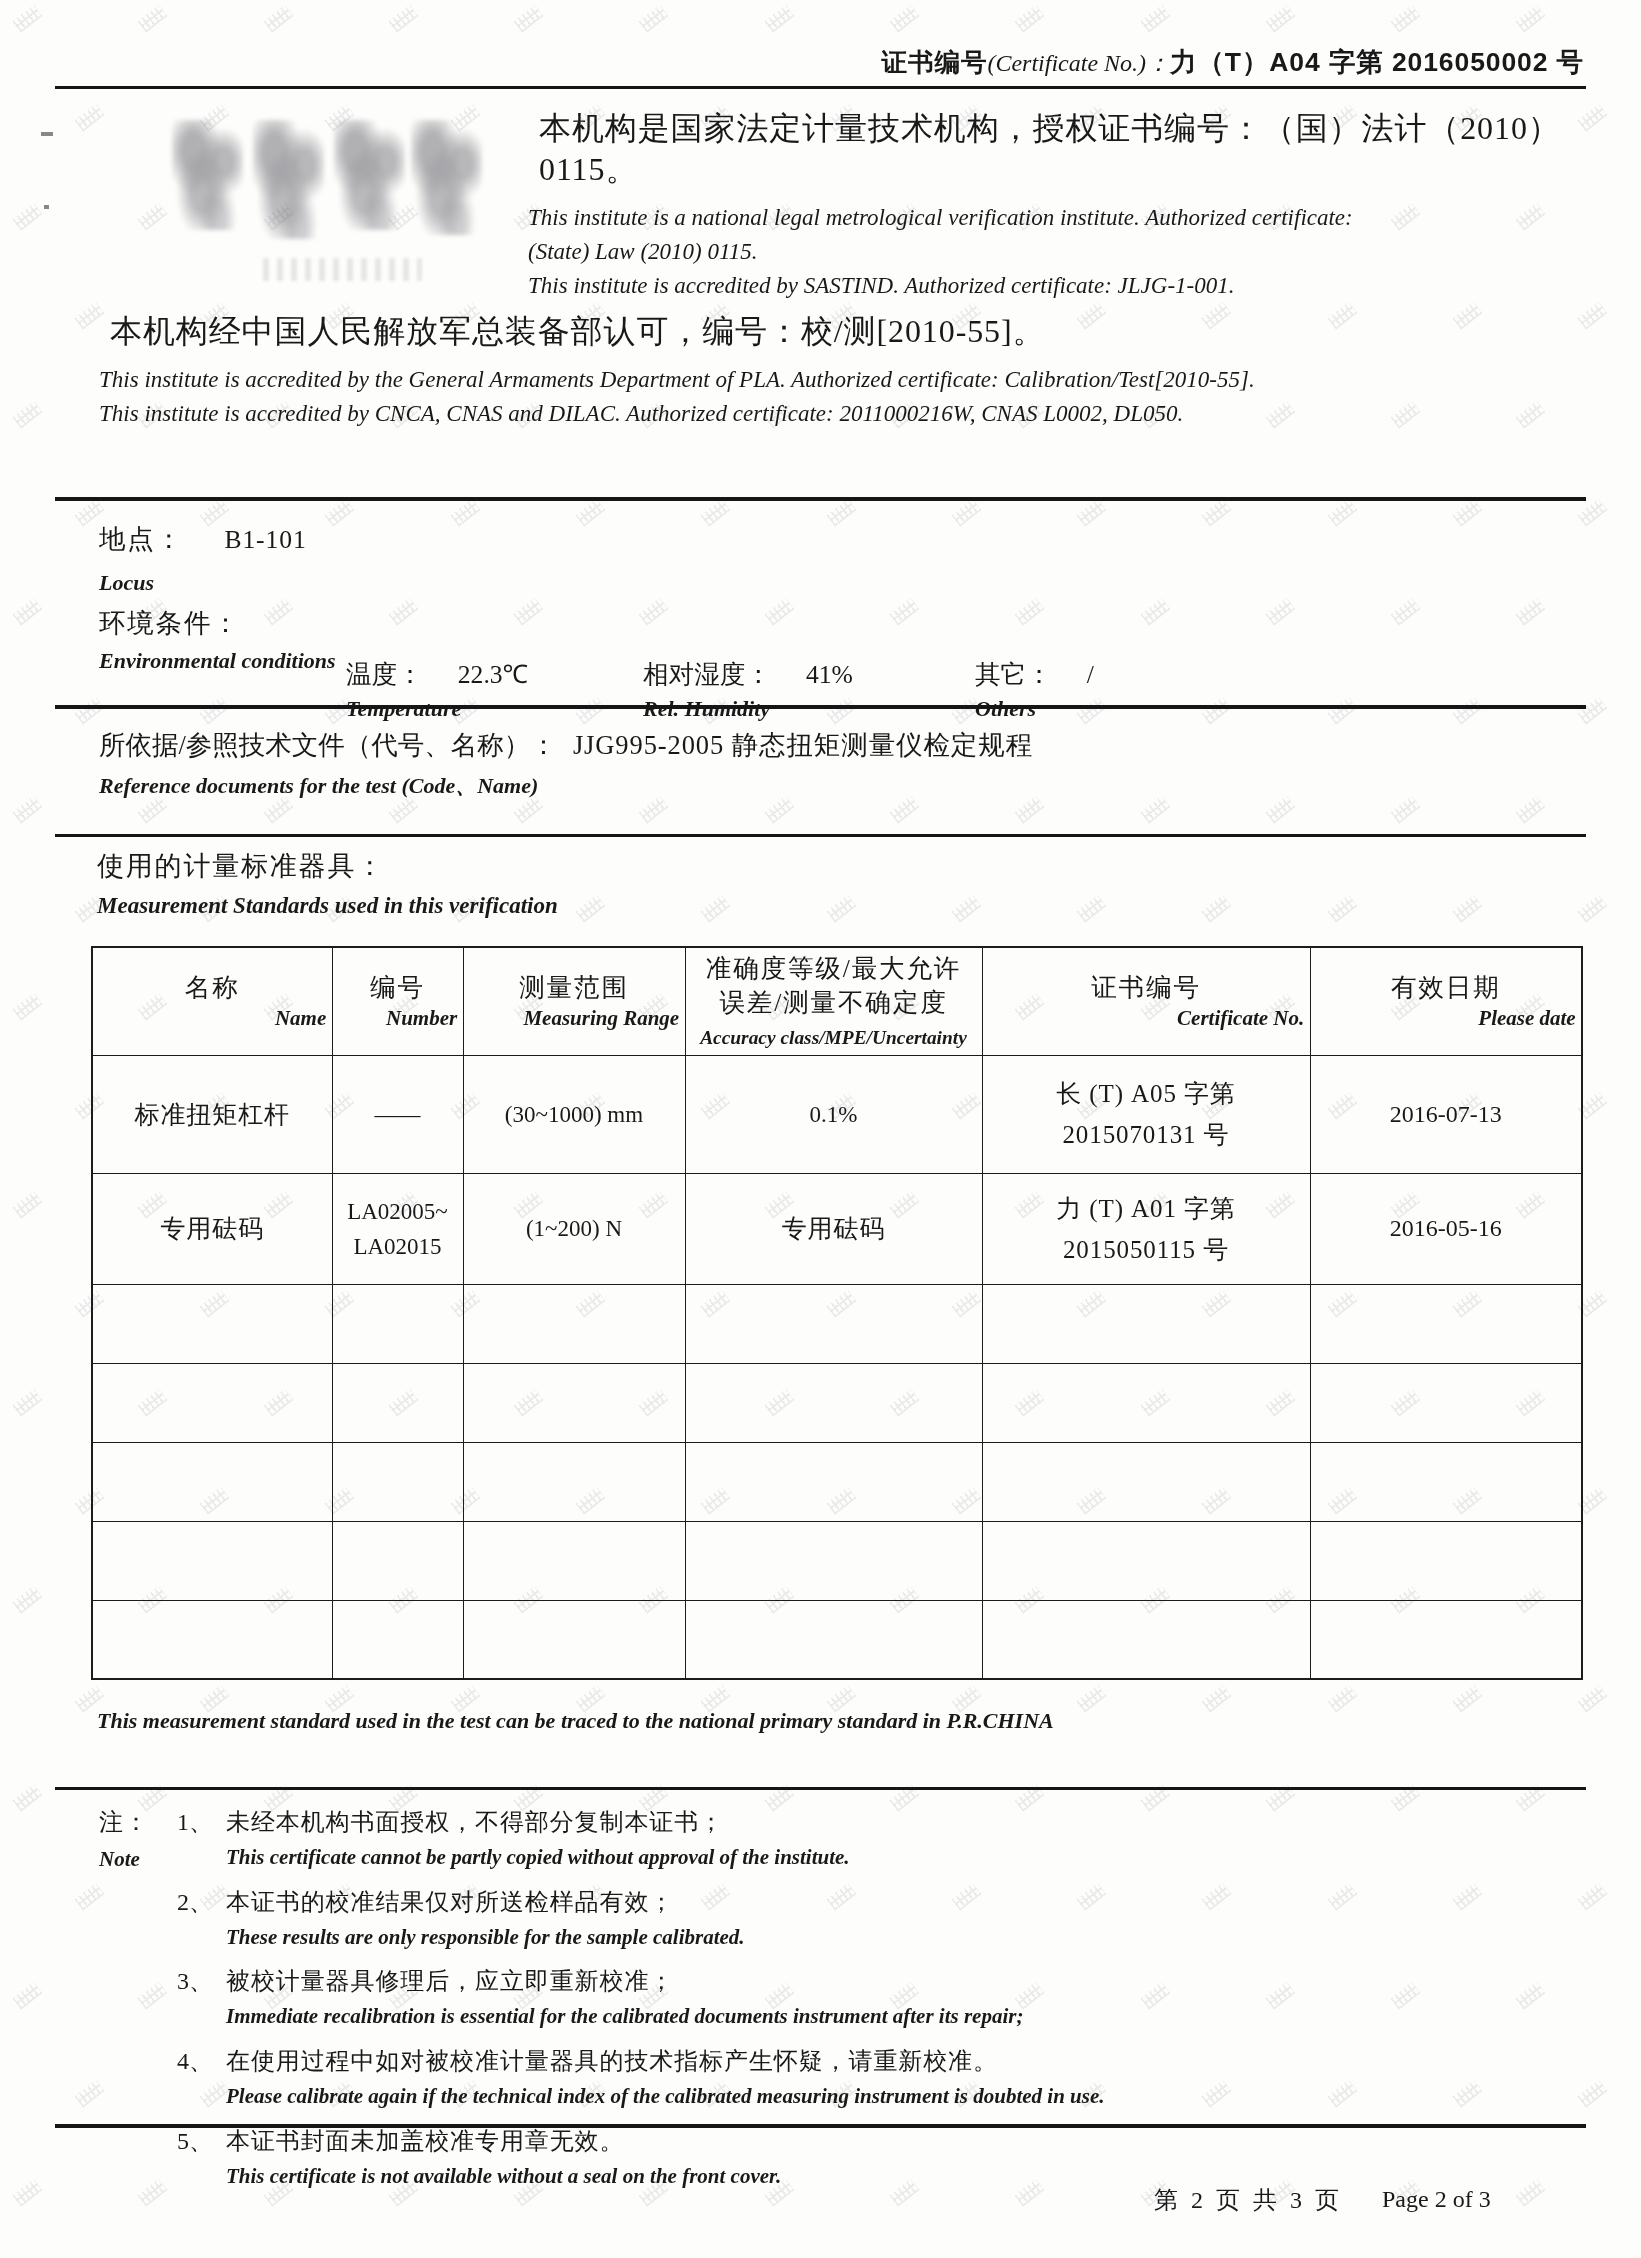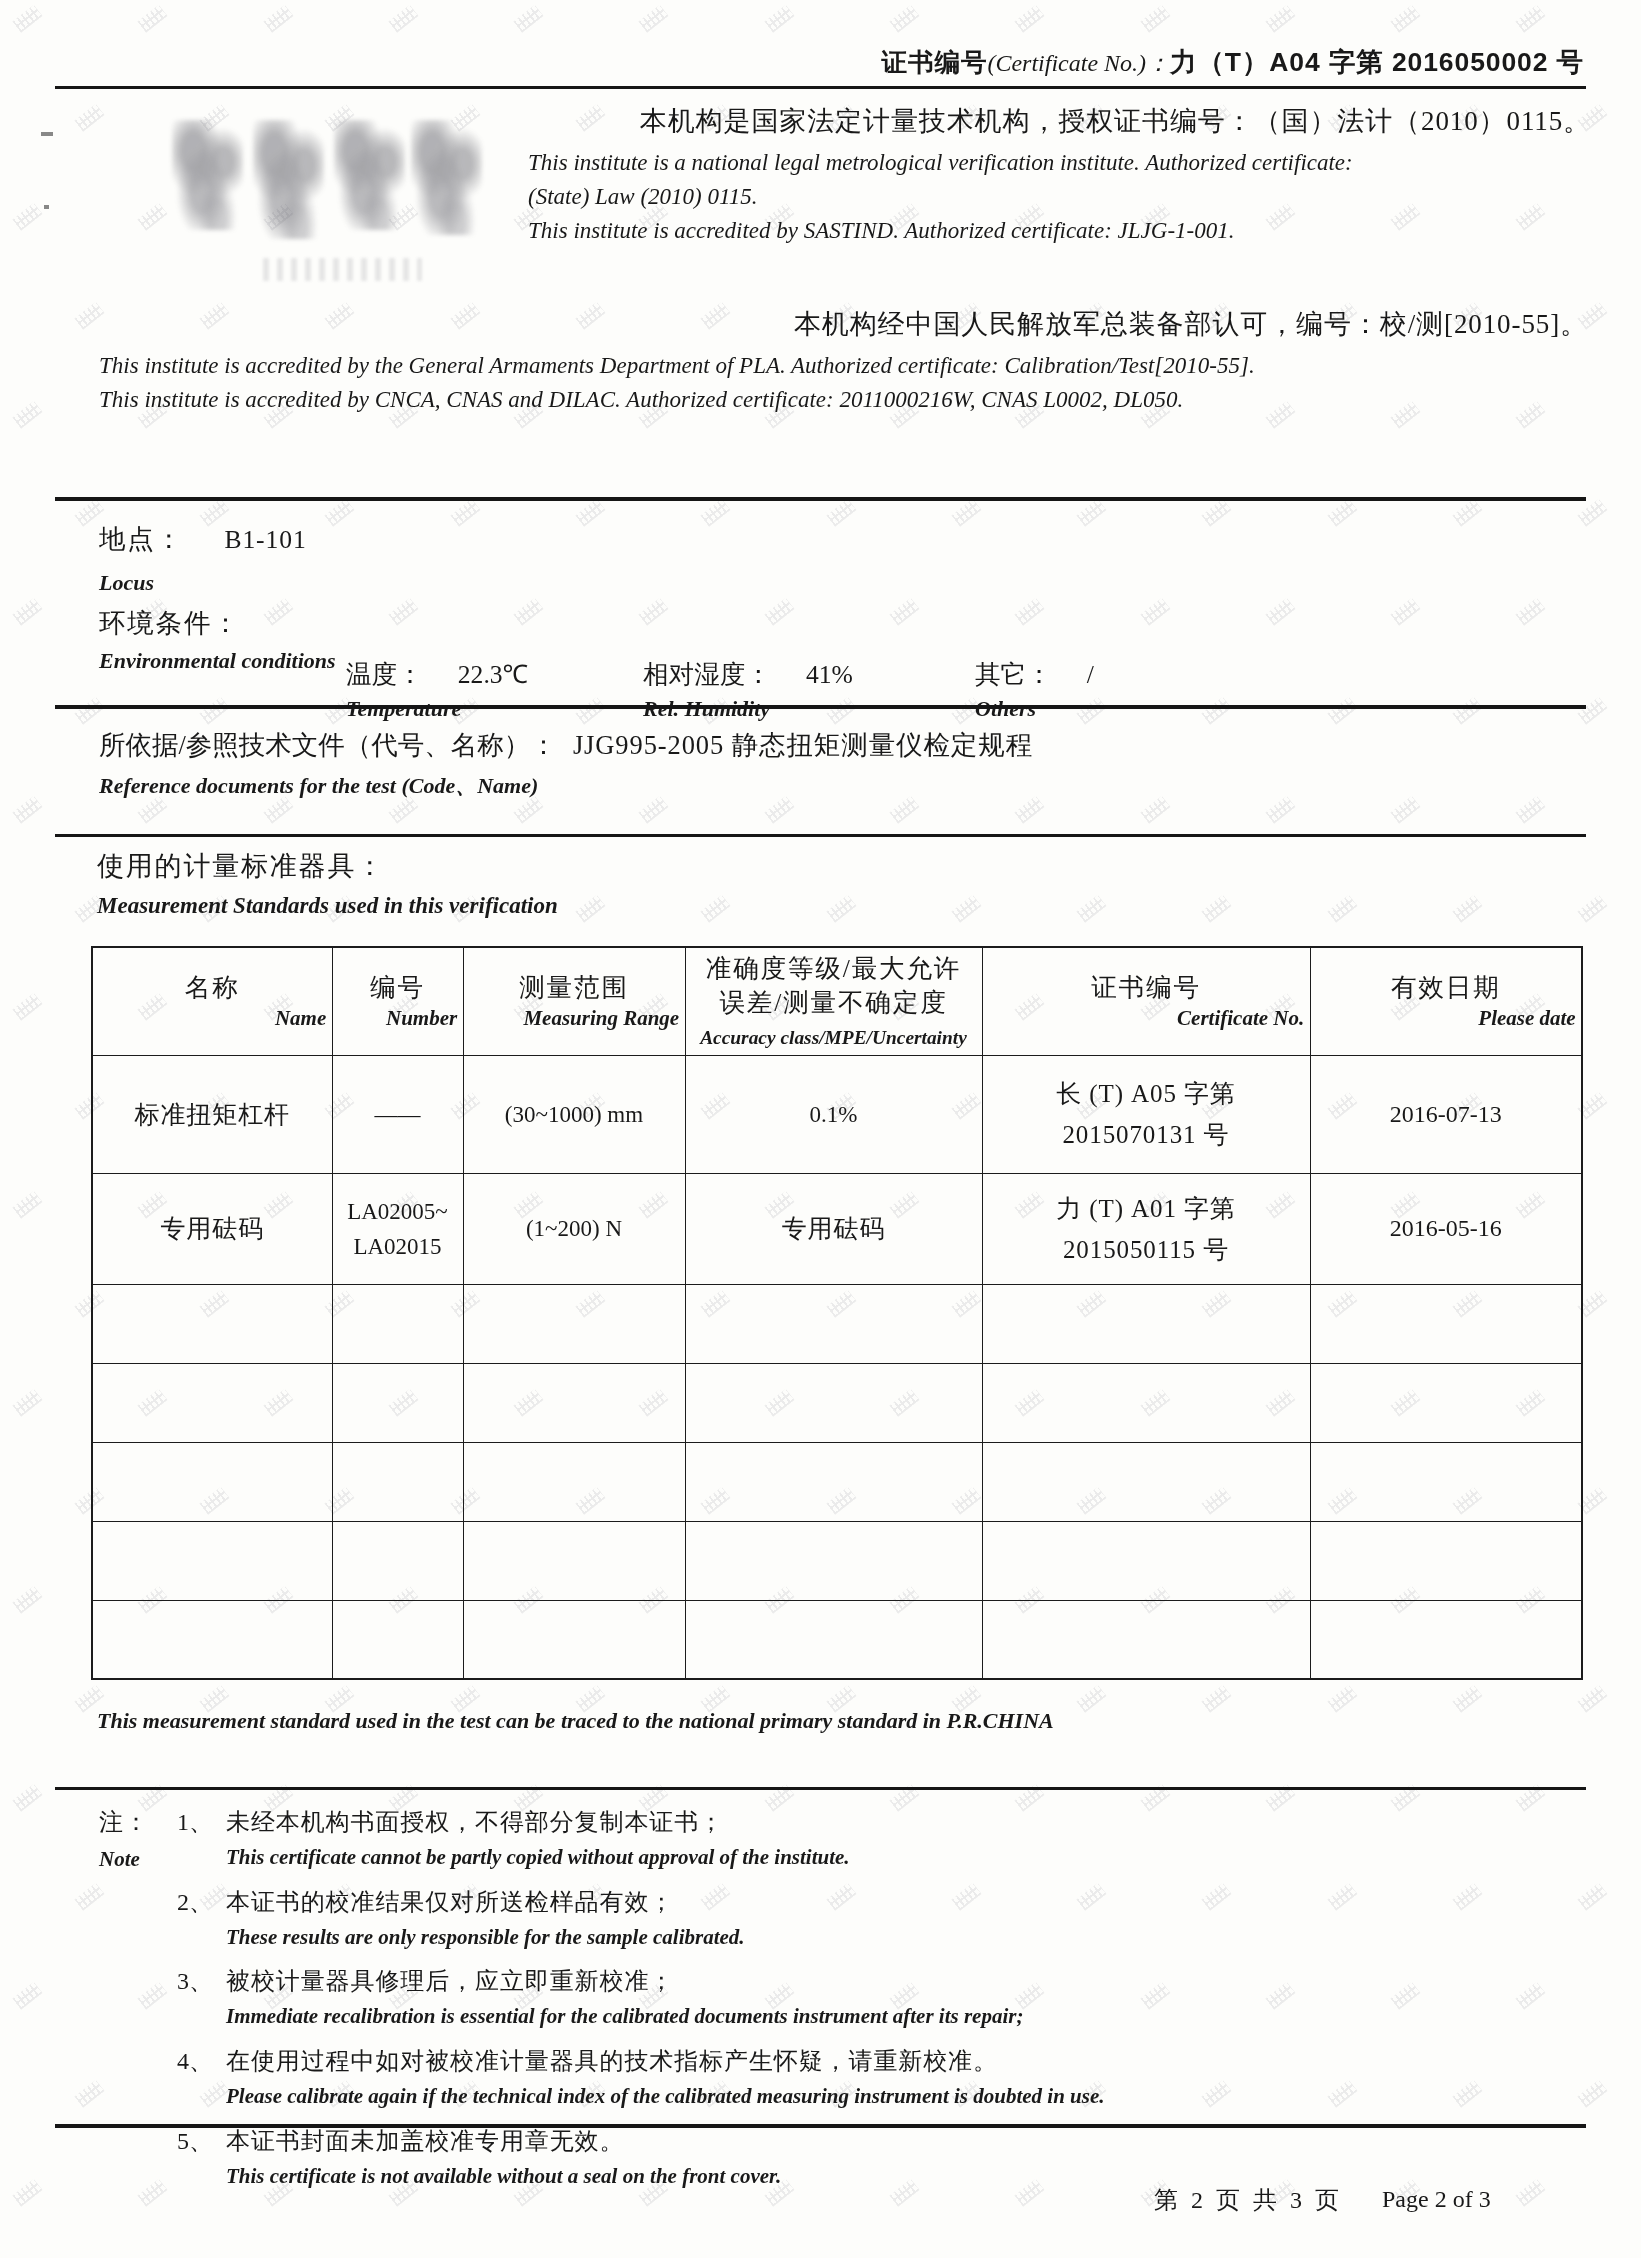--- a/index.html
+++ b/index.html
@@ -29,21 +29,21 @@
       background:radial-gradient(ellipse at 30% 28%, rgba(70,70,80,.75) 0 16%, transparent 40%),
                  radial-gradient(ellipse at 72% 38%, rgba(60,60,70,.65) 0 14%, transparent 36%),
                  radial-gradient(ellipse at 42% 66%, rgba(80,80,90,.7) 0 18%, transparent 44%),
                  radial-gradient(ellipse at 64% 88%, rgba(95,95,105,.55) 0 12%, transparent 30%);}
   .logo-script{position:absolute;left:95px;top:143px;width:159px;height:23px;opacity:.5;filter:blur(1.8px);
       background:repeating-linear-gradient(90deg,rgba(100,100,110,.55) 0 6.2px,transparent 6.2px 14px);}
   .speck{position:absolute;background:#555;opacity:.7;}
   
   .intro-indented{position:absolute;left:528px;top:97px;width:1067px;}
   .intro-full{position:absolute;left:99px;top:300px;width:1493px;}
-  p.cn{margin:4px;font-size:27px;line-height:41px;letter-spacing:0.9px;text-align:right;}
+  p.cn{margin:11px;font-size:32px;line-height:41px;letter-spacing:0.9px;}
   p.en{margin:0;font-size:23px;line-height:34px;font-style:italic;}
   
   .location{position:absolute;left:99px;top:519px;}
   .label-cn{font-size:26.5px;letter-spacing:1.8px;}
   .loc-val{font-size:25.6px;margin-left:37px;letter-spacing:0.9px;}
   .en-bold{font-size:22px;font-style:italic;font-weight:bold;}
   .location .row1{line-height:41px;}
   .location .row2{line-height:37px;}
   .location .row3{line-height:41px;margin-top:1.8px;}
   .location .row4{line-height:34px;}

